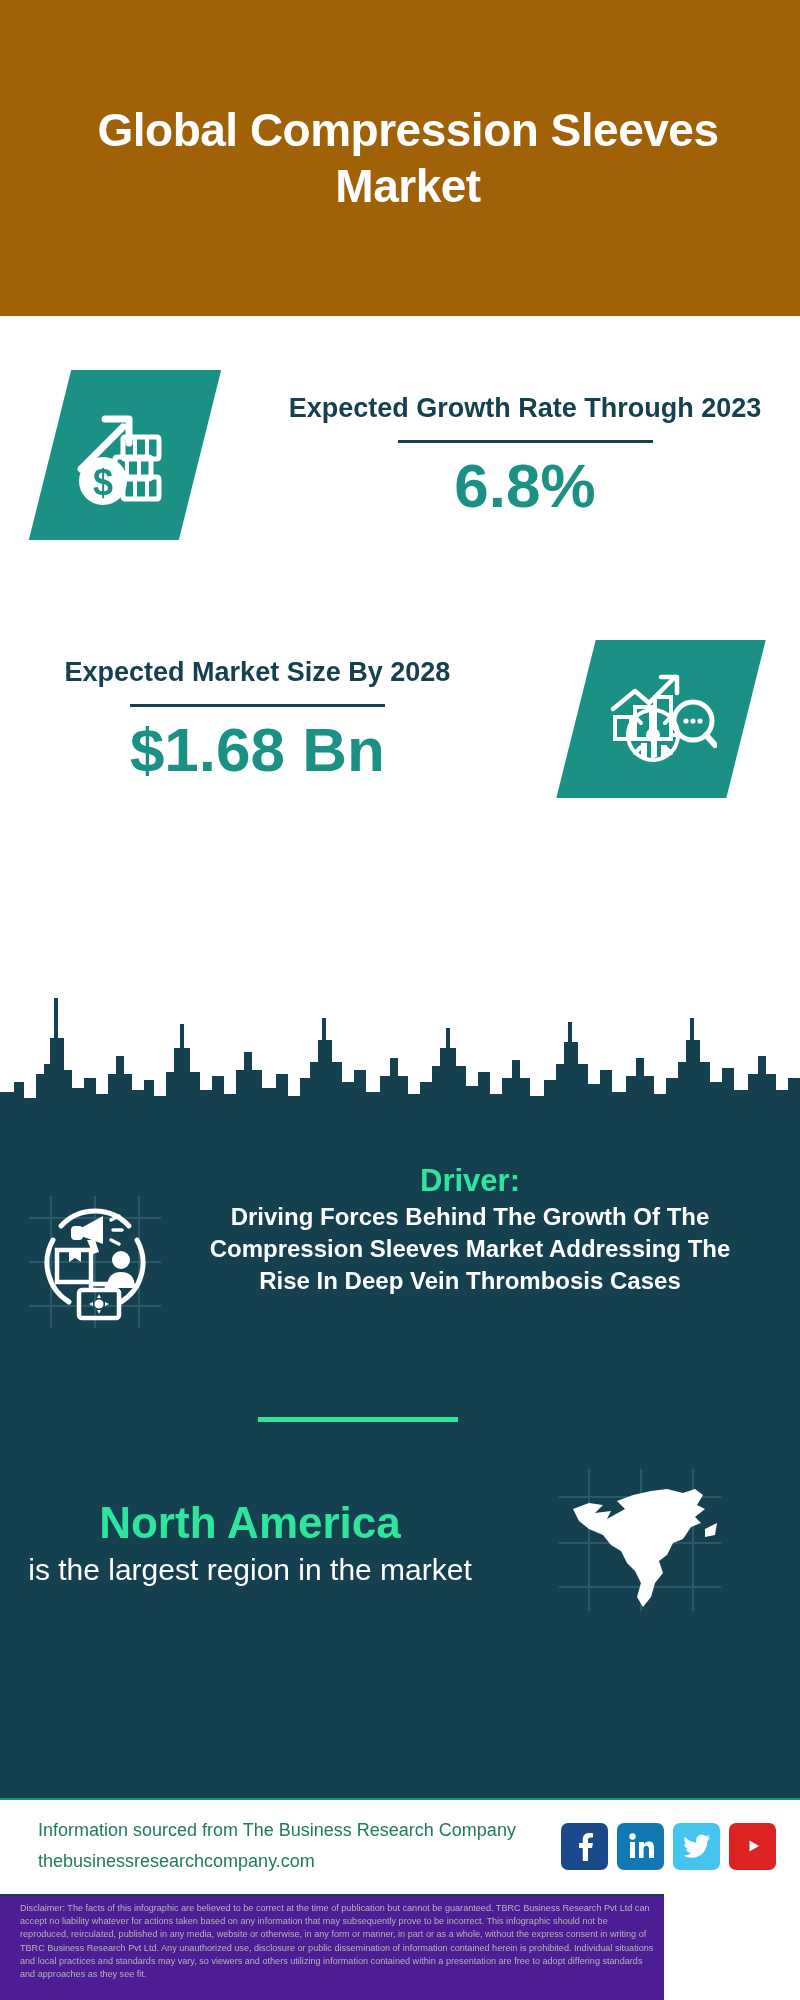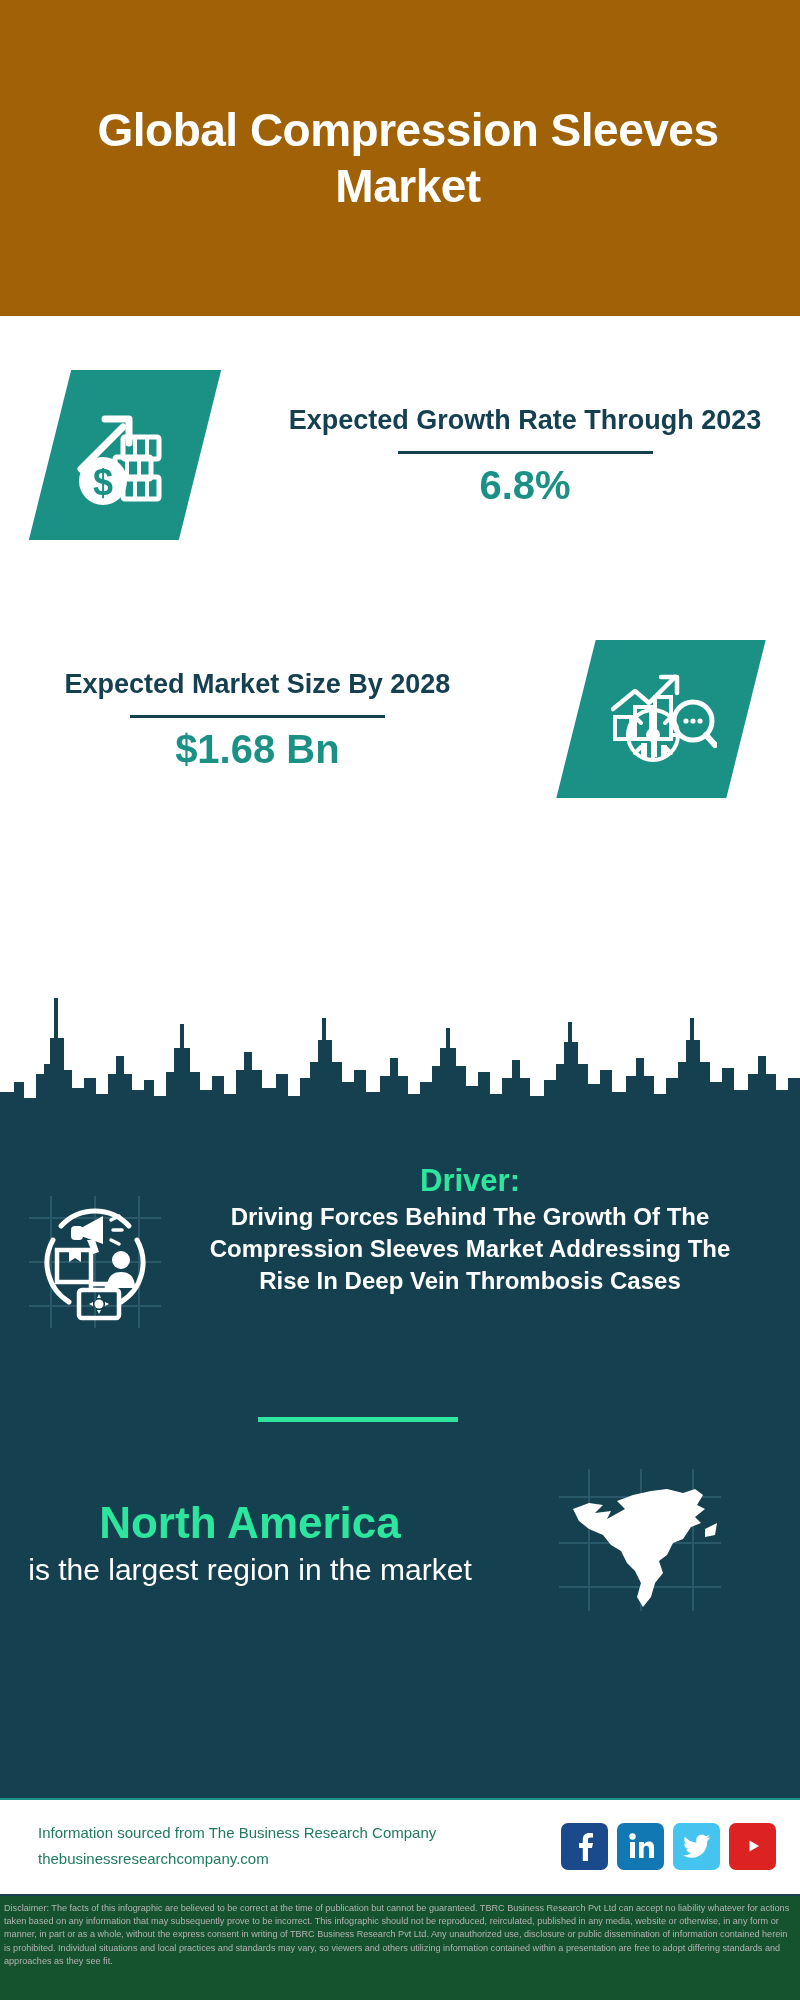--- a/index.html
+++ b/index.html
@@ -33,21 +33,21 @@
     position:relative;
     display:flex; align-items:center; justify-content:center;
     transform:skewX(-14deg);
   }
   .para > .ico { transform:skewX(14deg); display:block; }
 
   .stat-head {
     color:#15404f; font-weight:bold; font-size:27px; line-height:1.25; text-align:center;
   }
   .rule { height:3px; background:#15404f; margin:14px auto 10px; width:255px; }
-  .stat-val { color:#1b9185; font-weight:bold; font-size:40px; line-height:1.05; text-align:center; }
+  .stat-val { color:#1b9185; font-weight:bold; font-size:62px; line-height:1.05; text-align:center; }
 
   
   .skyline { position:absolute; left:0; top:978px; width:800px; height:160px; }
 
   
   .dark-zone { position:absolute; left:0; top:1138px; width:800px; height:660px; background:#15404f; }
 
   .driver-wrap { position:absolute; left:0; top:1162px; width:800px; display:flex; align-items:flex-start; }
   .driver-icon-box { width:190px; display:flex; justify-content:center; padding-top:30px; }
   .driver-text { width:580px; padding-right:20px; text-align:center; }
@@ -61,32 +61,32 @@
   .region-name { color:#2ee59d; font-weight:bold; font-size:44px; line-height:1.25; }
   .region-sub { color:#ffffff; font-weight:normal; font-size:30px; line-height:1.3; }
   .region-map { width:280px; display:flex; justify-content:center; }
 
   
   .footer {
     position:absolute; left:0; top:1798px; width:800px; height:94px;
     background:#ffffff; border-top:2px solid #1b9185;
     display:flex; align-items:center;
   }
-  .footer-text { margin-left:38px; color:#1f7a60; font-size:15px; line-height:1.75; }
+  .footer-text { margin-left:38px; color:#1f7a60; font-size:18px; line-height:1.75; }
   .social { margin-left:auto; margin-right:24px; display:flex; gap:9px; align-items:center; }
   .sbtn { width:47px; height:47px; border-radius:7px; display:flex; align-items:center; justify-content:center; }
   .sb-fb { background:#1b4a8c; }
   .sb-li { background:#1178b3; }
   .sb-tw { background:#45c4f0; }
   .sb-yt { background:#dd2222; }
 
   .disclaimer {
-    position:absolute; left:0; top:1894px; width:800px; height:106px;
-    background:#14532d; border-top:2px solid #15404f;
-    padding:6px 8px 0 4px;
+    position:absolute; left:0; top:1894px; width:664px; height:106px;
+    background:#4c1d95; border-top:2px solid #15404f;
+    padding:6px 8px 0 20px;
     color:#b4b4b4; font-size:9.1px; line-height:1.45; text-align:left;
     overflow:hidden;
   }
 </style>
 </head>
 <body>
 
 <div class="page">
 
   <div class="header">

